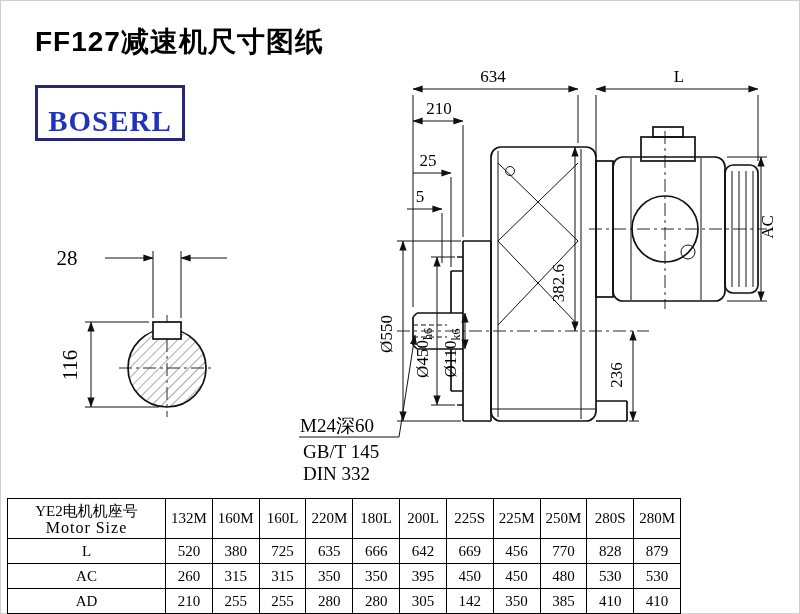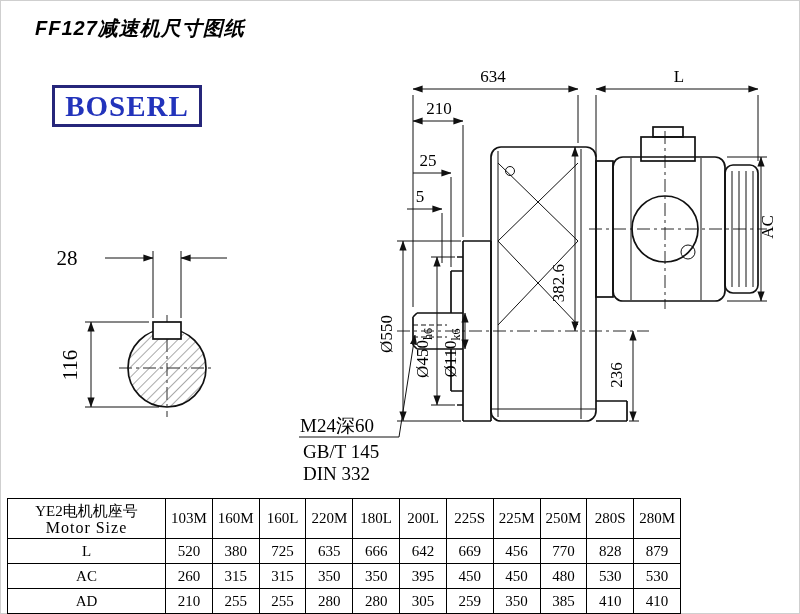--- a/index.html
+++ b/index.html
@@ -1,20 +1,20 @@
 <!DOCTYPE html>
 <html><head>
 <meta charset="utf-8">
 <style>
   * { margin:0; padding:0; box-sizing:border-box; }
   html,body { width:800px; height:614px; }
   body { background:#ffffff; font-family:"Liberation Sans",sans-serif; position:relative; overflow:hidden; }
   .page { position:absolute; inset:0; background:#fff; border:1px solid #cfcfcf; }
-  .title { position:absolute; left:34px; top:14px; font-size:20px; font-weight:bold; color:#000; letter-spacing:1px; white-space:nowrap;font-style:italic; }
-  .brand { position:absolute; left:34px; top:84px; width:150px; height:42px; border:3px solid #26267a; background:#fff; display:flex; align-items:center; justify-content:center;margin-left:17px; }
+  .title { position:absolute; left:34px; top:22px; font-size:28px; font-weight:bold; color:#000; letter-spacing:1px; white-space:nowrap; }
+  .brand { position:absolute; left:34px; top:84px; width:150px; height:56px; border:3px solid #26267a; background:#fff; display:flex; align-items:flex-end; justify-content:center; }
   .brand span { font-family:"Liberation Serif",serif; font-size:29px; font-weight:bold; color:#2233bb; letter-spacing:1px; }
   svg.drawing { position:absolute; left:0; top:0; }
   .edge { stroke:#111; stroke-width:1.7; fill:none; }
   .thin { stroke:#111; stroke-width:1; fill:none; }
   .ext, .dimline { stroke:#111; stroke-width:1; fill:none; }
   .cl { stroke:#111; stroke-width:0.9; fill:none; stroke-dasharray:13 4 3 4; }
   .dim { font:17px "Liberation Serif",serif; fill:#000; }
   .dimbig { font:21px "Liberation Serif",serif; fill:#000; }
   .note { font:19px "Liberation Serif",serif; fill:#000; }
   .sub { font-size:12px; }
@@ -163,21 +163,21 @@
         <col>
         <col>
         <col>
     </colgroup>
     <tbody>
         <tr class="hdr">
       <th>
         <div class="hcell-cn">YE2电机机座号</div>
         <div class="hcell-en">Motor Size</div>
       </th>
-      <th>103M</th>
+      <th>132M</th>
       <th>160M</th>
       <th>160L</th>
       <th>220M</th>
       <th>180L</th>
       <th>200L</th>
       <th>225S</th>
       <th>225M</th>
       <th>250M</th>
       <th>280S</th>
       <th>280M</th>
@@ -211,21 +211,21 @@
       <td>530</td>
     </tr>
     <tr class="row">
       <th>AD</th>
       <td>210</td>
       <td>255</td>
       <td>255</td>
       <td>280</td>
       <td>280</td>
       <td>305</td>
-      <td>259</td>
+      <td>142</td>
       <td>350</td>
       <td>385</td>
       <td>410</td>
       <td>410</td>
     </tr>
   </tbody>
     </table>
 
 </div>
 

